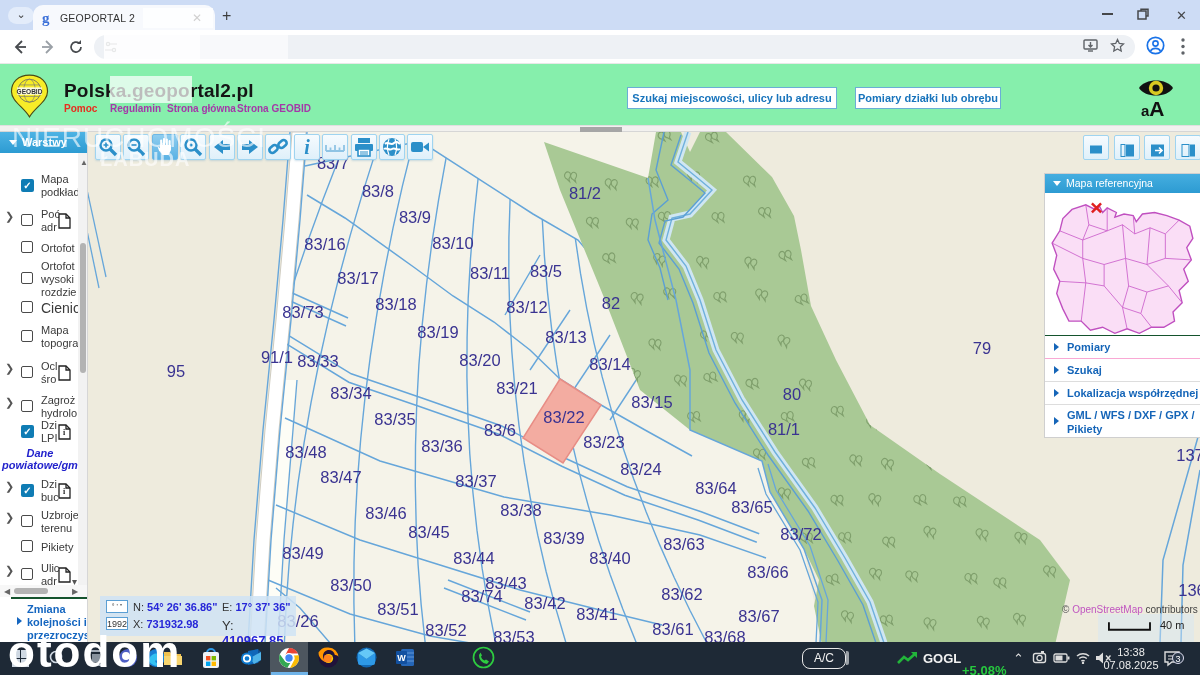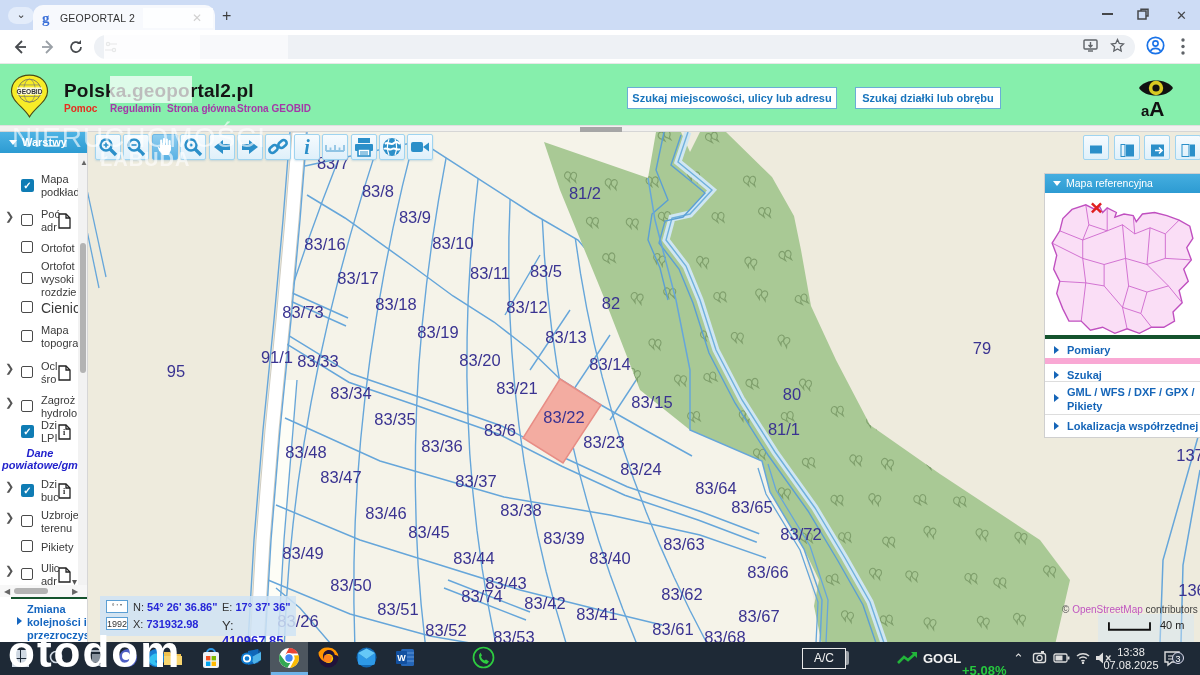--- a/index.html
+++ b/index.html
@@ -70,21 +70,21 @@
     <text x="25" y="23.5" font-size="8" font-weight="bold" fill="#333" text-anchor="middle" font-family="Liberation Sans,sans-serif">GEOBID</text>
   </svg>
   <div class="abs" style="left:64px;top:16px;font-size:19px;font-weight:bold;color:#141414;letter-spacing:.2px">Polska.geoportal2.pl</div>
   <div class="abs" style="left:0;top:39px;width:1200px;height:16px;font-size:10px;font-weight:bold">
     <span class="abs" style="left:64px;white-space:nowrap;color:#e82c1e">Pomoc</span>
     <span class="abs" style="left:110px;white-space:nowrap;color:#a438a8">Regulamin</span>
     <span class="abs" style="left:167px;white-space:nowrap;color:#a438a8">Strona główna</span>
     <span class="abs" style="left:237px;white-space:nowrap;color:#a438a8">Strona GEOBID</span>
   </div>
   <div class="abs" style="left:627px;top:23px;width:210px;height:22px;border:1px solid #6aaed6;text-align:center;line-height:21px;font-size:11px;font-weight:bold;color:#1874bc;background:#fff;white-space:nowrap;overflow:hidden">Szukaj miejscowości, ulicy lub adresu</div>
-  <div class="abs" style="left:855px;top:23px;width:146px;height:22px;border:1px solid #6aaed6;text-align:center;line-height:21px;font-size:11px;font-weight:bold;color:#1874bc;background:#fff;white-space:nowrap;overflow:hidden">Szukaj działki lub obrębu</div>
+  <div class="abs" style="left:855px;top:23px;width:146px;height:22px;border:1px solid #6aaed6;text-align:center;line-height:21px;font-size:11px;font-weight:bold;color:#1874bc;background:#fff;white-space:nowrap;overflow:hidden">Pomiary działki lub obrębu</div>
   <svg class="abs" style="left:1138px;top:11px" width="36" height="26" viewBox="0 0 36 26">
     <path d="M1 13 C7 3 29 3 35 13 C29 23 7 23 1 13 Z" fill="#111"></path>
     <circle cx="18" cy="13" r="7.2" fill="#d8c821"></circle>
     <circle cx="18" cy="13" r="3.6" fill="#111"></circle>
   </svg>
   <div class="abs" style="left:1141px;top:33px;font-size:15px;font-weight:bold;color:#111">a<span style="font-size:21px">A</span></div>
 </div>
 
 <div class="abs" style="left:0;top:125px;width:1200px;height:7px;background:#f2f1ef;border-top:1px solid #e0e0e0;border-bottom:1px solid #d6d6d6">
   <div class="abs" style="left:580px;top:1px;width:42px;height:5px;background:#a6a6a6"></div>
@@ -576,35 +576,35 @@
  <svg class="abs" style="left:1px;top:20px" width="153" height="141" viewBox="0 0 100 92">
    <path d="M9,24 L11,16 L17,10 L26,7 L32,10 L35,8 L37,12 L40,9 L46,12 L45,15 L51,13 L57,14 L59,18 L63,13 L71,12 L79,14 L87,17 L94,21 L96,29 L92,35 L95,43 L90,49 L93,57 L87,63 L89,71 L83,77 L84,83 L77,87 L69,87 L61,91 L53,88 L45,91 L37,87 L29,89 L23,83 L15,83 L11,75 L7,65 L9,57 L5,49 L7,40 L4,32 Z" fill="#fadef6" stroke="#c050c0" stroke-width="0.9"></path>
    <g stroke="#cb5ecb" stroke-width=".55" fill="none">
      <path d="M26,7 L28,20 L24,30 M28,20 L40,24 L50,20 L58,26 L68,22 L78,26 L87,17 M40,9 L40,24 M57,14 L58,26 M9,24 L24,30 L24,42 M24,30 L40,24 M4,32 L24,42 L38,46 L38,60 M24,42 L26,58 M9,57 L26,58 L38,60 M38,46 L52,42 L66,46 L78,42 L95,43 M52,42 L50,20 M66,46 L68,22 M78,42 L78,26 M52,42 L54,60 L50,74 M38,60 L50,74 L62,78 M54,60 L66,64 L80,60 M66,64 L62,78 M80,60 L89,71 M80,60 L66,46 M23,83 L26,58 M50,74 L53,88 M62,78 L69,87"></path>
    </g>
    <g stroke="#e02020" stroke-width="1.6">
           <path d="M30,6 36,12 M36,6 30,12"></path>
         </g>
  </svg>
  <div style="position:absolute;left:0;top:161px;width:155px">
-<div style="position:relative;height:23px;border-top:4px solid #14532d">
+<div style="position:relative;height:23px;border-top:1px solid #14532d">
           <div class="abs" style="left:9px;top:7px;width:0;height:0;border-top:4px solid transparent;border-bottom:4px solid transparent;border-left:5px solid #1565b8"></div>
           <div class="abs" style="left:22px;top:4px;font-size:11px;font-weight:bold;color:#1565b8;line-height:14px;white-space:nowrap">Pomiary</div>
         </div>
-        <div style="position:relative;height:23px;border-top:6px solid #f9a8d4">
+        <div style="position:relative;height:23px;border-top:1px solid #f9a8d4">
           <div class="abs" style="left:9px;top:7px;width:0;height:0;border-top:4px solid transparent;border-bottom:4px solid transparent;border-left:5px solid #1565b8"></div>
           <div class="abs" style="left:22px;top:4px;font-size:11px;font-weight:bold;color:#1565b8;line-height:14px;white-space:nowrap">Szukaj</div>
+        </div>
+        <div style="position:relative;height:23px;border-top:1px solid #ddd">
+          <div class="abs" style="left:9px;top:7px;width:0;height:0;border-top:4px solid transparent;border-bottom:4px solid transparent;border-left:5px solid #1565b8"></div>
+          <div class="abs" style="left:22px;top:4px;font-size:11px;font-weight:bold;color:#1565b8;line-height:14px;white-space:nowrap">Lokalizacja współrzędnej</div>
         </div>
         <div style="position:relative;height:33px;border-top:1px solid #ddd">
           <div class="abs" style="left:9px;top:12px;width:0;height:0;border-top:4px solid transparent;border-bottom:4px solid transparent;border-left:5px solid #1565b8"></div>
           <div class="abs" style="left:22px;top:3px;font-size:11px;font-weight:bold;color:#1565b8;line-height:14px;white-space:nowrap">GML / WFS / DXF / GPX /<br>Pikiety</div>
-        </div>
-        <div style="position:relative;height:23px;border-top:1px solid #ddd">
-          <div class="abs" style="left:9px;top:7px;width:0;height:0;border-top:4px solid transparent;border-bottom:4px solid transparent;border-left:5px solid #1565b8"></div>
-          <div class="abs" style="left:22px;top:4px;font-size:11px;font-weight:bold;color:#1565b8;line-height:14px;white-space:nowrap">Lokalizacja współrzędnej</div>
         </div>
       </div>
     </div>
 <div class="abs" style="left:12px;top:464px;width:196px;height:40px;background:rgba(207,227,245,.85)">
   <div class="abs" style="left:6px;top:4px;width:22px;height:13px;background:#fff;border:1px solid #5b9fd4;font-size:7px;color:#333;text-align:center;line-height:12px">° ' "</div>
   <div class="abs" style="left:33px;top:5px;font-size:11px;color:#333">N: <b style="color:#2626d8">54° 26' 36.86"</b></div>
   <div class="abs" style="left:122px;top:5px;font-size:11px;color:#333">E: <b style="color:#2626d8">17° 37' 36"</b></div>
   <div class="abs" style="left:6px;top:21px;width:22px;height:13px;background:#fff;border:1px solid #5b9fd4;font-size:9px;color:#333;text-align:center;line-height:12px">1992</div>
   <div class="abs" style="left:33px;top:22px;font-size:11px;color:#333">X: <b style="color:#2626d8">731932.98</b></div>
   <div class="abs" style="left:122px;top:22px;font-size:13px;color:#333">Y: <b style="color:#2626d8">410967.85</b></div>
@@ -684,21 +684,21 @@
         <rect x="6" y="1" width="13" height="17" rx="1.5" fill="#2566b8"></rect>
         <path d="M6 5 h13 M6 9 h13 M6 13 h13" stroke="#4d86cc" stroke-width="1.6"></path>
         <rect x="1" y="3" width="11" height="13" rx="1" fill="#1250a0"></rect>
         <text x="6.5" y="13" font-size="9" fill="#fff" font-weight="bold" font-family="Liberation Sans,sans-serif" text-anchor="middle">W</text>
       </svg></div>
   <div class="abs" style="left:472px;top:4px"><svg width="23" height="23" viewBox="0 0 23 23">
         <circle cx="11.5" cy="11.5" r="10" fill="none" stroke="#2ecc40" stroke-width="1.7"></circle>
         <path d="M7 9 c0 5 3 8 8 9 l2 -2.5 -3 -2 -1.5 1 c-2 -1 -3 -2 -3.5 -4 l1 -1 -1.5 -3 Z" fill="#2ecc40"></path>
       </svg></div>
 
-  <div class="abs" style="left:802px;top:6px;width:44px;height:21px;border:1.6px solid #e8e8e8;border-radius:0;color:#f0f0f0;font-size:12px;text-align:center;line-height:19px">A/C</div>
+  <div class="abs" style="left:802px;top:6px;width:44px;height:21px;border:1.6px solid #e8e8e8;border-radius:8px;color:#f0f0f0;font-size:12px;text-align:center;line-height:19px">A/C</div>
   <div class="abs" style="left:846px;top:9px;width:3px;height:14px;border-radius:0 2px 2px 0;background:#9aa0a6"></div>
   <svg class="abs" style="left:897px;top:648px;top:8px" width="22" height="16" viewBox="0 0 22 16">
       <path d="M1 13 L7 7 L11 10 L19 3" stroke="#22b53a" stroke-width="2.6" fill="none"></path>
       <path d="M14 2 H20 V8 Z" fill="#22b53a"></path>
     </svg>
   <div class="abs" style="left:923px;top:9px;font-size:13px;font-weight:bold;color:#f2f2f2">GOGL</div>
   <div class="abs" style="left:962px;top:21px;font-size:13px;font-weight:bold;color:#27c93f">+5,08%</div>
   <div class="abs" style="left:1013px;top:9px;font-size:13px;color:#ddd">⌃</div>
   <svg class="abs" style="left:1032px;top:9px" width="15" height="14" viewBox="0 0 15 14">
       <rect x="1.5" y="2.5" width="12" height="9" rx="2" fill="none" stroke="#ddd" stroke-width="1.4"></rect>

